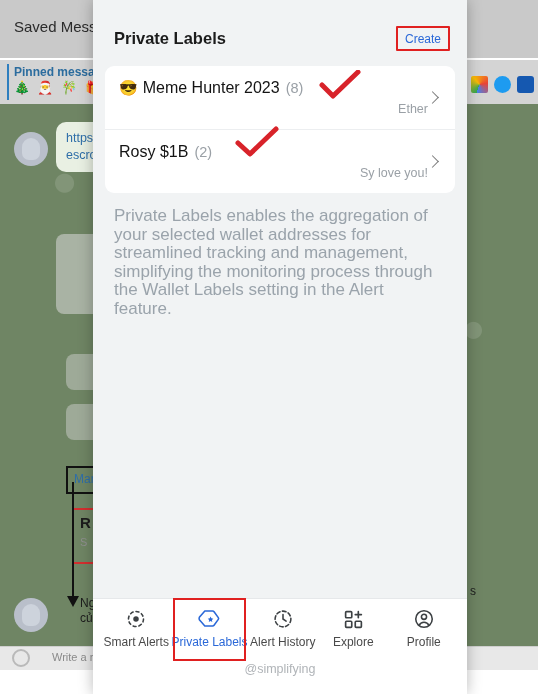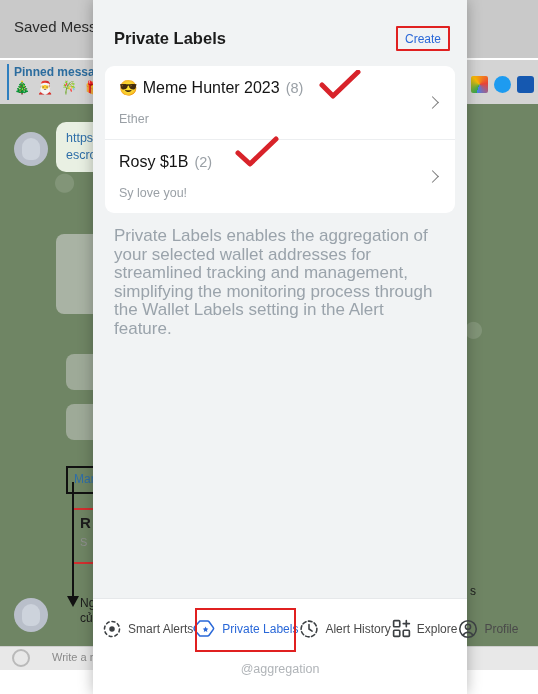--- a/index.html
+++ b/index.html
@@ -160,21 +160,21 @@
   .label-row {
     display: flex; align-items: center; padding: 13px 14px 13px 14px;
     cursor: pointer; position: relative;
   }
   .label-row + .label-row { border-top: 1px solid #eceef0; }
   .label-main { flex: 1 1 auto; min-width: 0; }
   .label-name-line { display: flex; align-items: baseline; white-space: nowrap; }
   .label-emoji { font-size: 15px; margin-right: 5px; }
   .label-name { font-size: 16px; color: #141414; font-weight: 400; }
   .label-count { font-size: 14.5px; color: #9aa0a6; margin-left: 6px; }
-  .label-sub { font-size: 12.5px; color: #9aa0a6; margin-top: 15px; }
+  .label-sub { font-size: 12.5px; color: #9aa0a6; margin-top: 5px; text-align: right; }
   .chev {
     width: 9px; height: 9px; border-right: 1.6px solid #7a7a7a;
     border-top: 1.6px solid #7a7a7a; transform: rotate(45deg);
     flex: 0 0 auto; margin-right: 4px;
   }
 
   .tickmark { position: absolute; pointer-events: none; }
 
   .desc {
     font-size: 17px; line-height: 18.5px; color: #9aa3ab;
@@ -182,21 +182,21 @@
   }
 
   
   .panel-nav {
     flex: 0 0 auto; height: 60px; background: #ffffff;
     border-top: 1px solid #e6e8ea;
     display: flex; align-items: center; justify-content: space-between;
     padding: 0 8px;
   }
   .nav-item {
-    flex: 1 1 0; display: flex; flex-direction: row; align-items: center;
+    flex: 1 1 0; display: flex; flex-direction: column; align-items: center;
     gap: 5px; cursor: pointer; position: relative; padding: 4px 0;
   }
   .nav-label { font-size: 12px; color: #4a4a4a; white-space: nowrap; }
   .nav-item.active .nav-label { color: #2a68d8; }
   .nav-item.active .nav-ico { color: #2a68d8; }
   .nav-ico { color: #3c4043; height: 22px; display: flex; align-items: center; }
   .nav-highlight {
     position: absolute; left: 2px; right: 2px; top: -6px; bottom: -8px;
     border: 2.5px solid #e02020; pointer-events: none;
   }
@@ -365,16 +365,16 @@
             <circle cx="12" cy="12" r="9"></circle>
             <circle cx="12" cy="9.6" r="2.8"></circle>
             <path d="M6.6 19 a6 6 0 0 1 10.8 0"></path>
           </svg>
         </div>
         <div class="nav-label">Profile</div>
       </div>
     </div>
 
     <div class="panel-footer">
-      <div class="footer-handle">@aggregation</div>
+      <div class="footer-handle">@simplifying</div>
     </div>
   </div>
 </div>
 
 </body></html>

